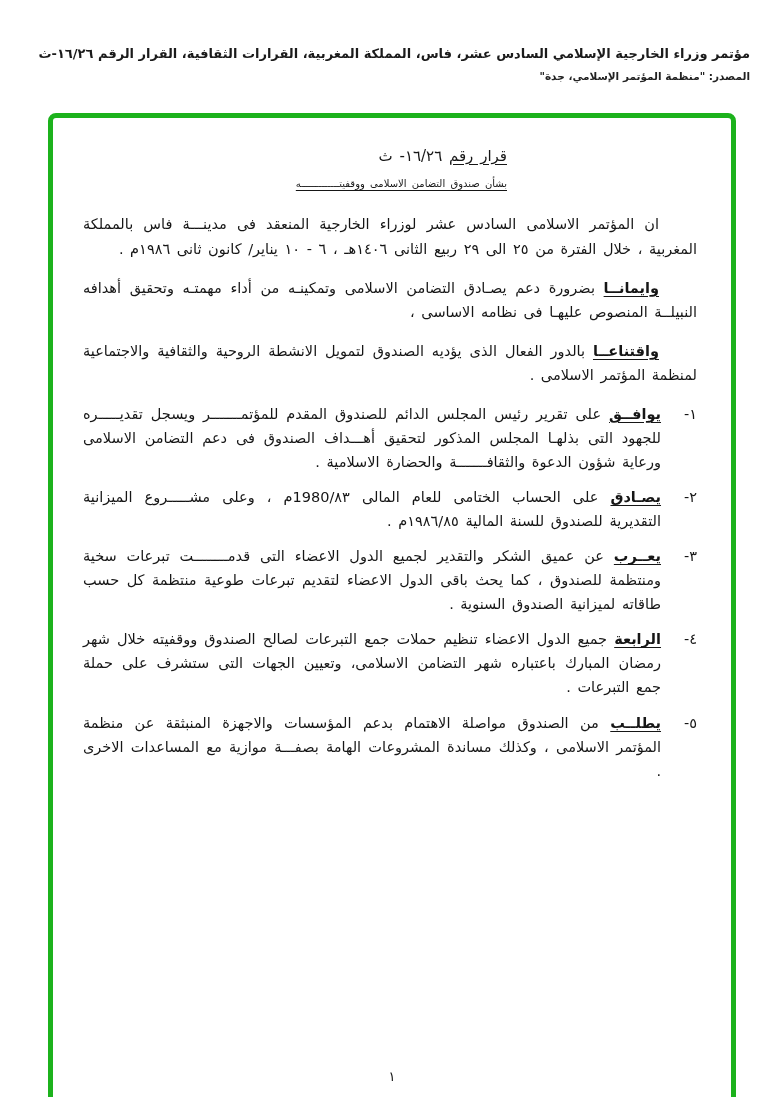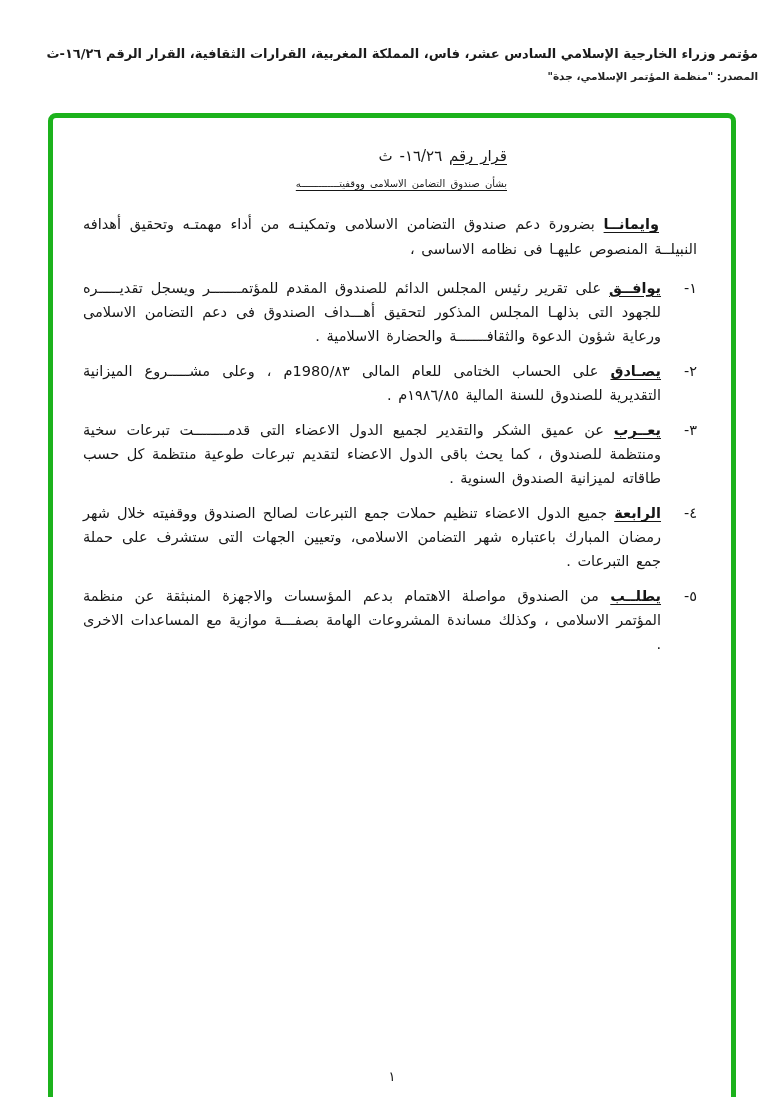--- a/index.html
+++ b/index.html
@@ -5,21 +5,21 @@
   * { margin:0; padding:0; box-sizing:border-box; }
   html,body { background:#ffffff; }
   body {
     width:784px; height:1097px; position:relative;
     font-family:"DejaVu Sans", sans-serif;
     color:#1b1b1b;
   }
   .page { width:784px; height:1097px; position:relative; background:#ffffff; overflow:hidden; }
 
   
-  .meta-header { direction:rtl; text-align:right; padding:46px 26px 0 20px; }
+  .meta-header { direction:rtl; text-align:right; padding:46px 34px 0 20px; }
   .meta-title { font-size:13px; font-weight:bold; line-height:1.3; }
   .meta-source { font-size:10.5px; font-weight:bold; margin-top:7px; color:#222; }
 
   
   .frame {
     position:absolute; left:48px; top:113px; width:688px; height:1080px;
     border:5px solid #1cb21c; border-radius:8px;
     background:#ffffff; overflow:hidden;
   }
   .doc {
@@ -62,22 +62,30 @@
 
       <div class="title-block">
         <div class="t1">
           <span class="u">قرار رقم</span>
           <span>١٦/٢٦- ث</span>
         </div>
         <div class="t2 u">بشأن صندوق التضامن الاسلامى ووقفيتـــــــــــــه</div>
       </div>
 
       <p>
+        <span class="lead"></span>
+        <span>ان المؤتمر الاسلامى السادس عشر لوزراء الخارجية المنعقد فى مدينـــة فاس بالمملكة المغربية ، خلال الفترة من ٢٥ الى ٢٩ ربيع الثانى ١٤٠٦هـ ، ٦ - ١٠ يناير/ كانون ثانى ١٩٨٦م .</span>
+      </p>
+      <p>
         <span class="lead u">وايمانــا</span>
-        <span>بضرورة دعم صندوق التضامن الاسلامى وتمكينـه من أداء مهمتـه وتحقيق أهدافه النبيلــة المنصوص عليهـا فى نظامه الاساسى ،</span>
+        <span>بضرورة دعم يصـادق التضامن الاسلامى وتمكينـه من أداء مهمتـه وتحقيق أهدافه النبيلــة المنصوص عليهـا فى نظامه الاساسى ،</span>
+      </p>
+      <p>
+        <span class="lead u">واقتناعــا</span>
+        <span>بالدور الفعال الذى يؤديه الصندوق لتمويل الانشطة الروحية والثقافية والاجتماعية لمنظمة المؤتمر الاسلامى .</span>
       </p>
 
       <div class="items">
         <div class="item">
           <span class="item-num">١-</span>
           <div class="item-text">
             <span class="lead u">يوافــق</span>
             <span>على تقرير رئيس المجلس الدائم للصندوق المقدم للمؤتمـــــــر ويسجل تقديـــــره للجهود التى بذلهـا المجلس المذكور لتحقيق أهـــداف الصندوق فى دعم التضامن الاسلامى ورعاية شؤون الدعوة والثقافـــــــة والحضارة الاسلامية .</span>
           </div>
         </div>

